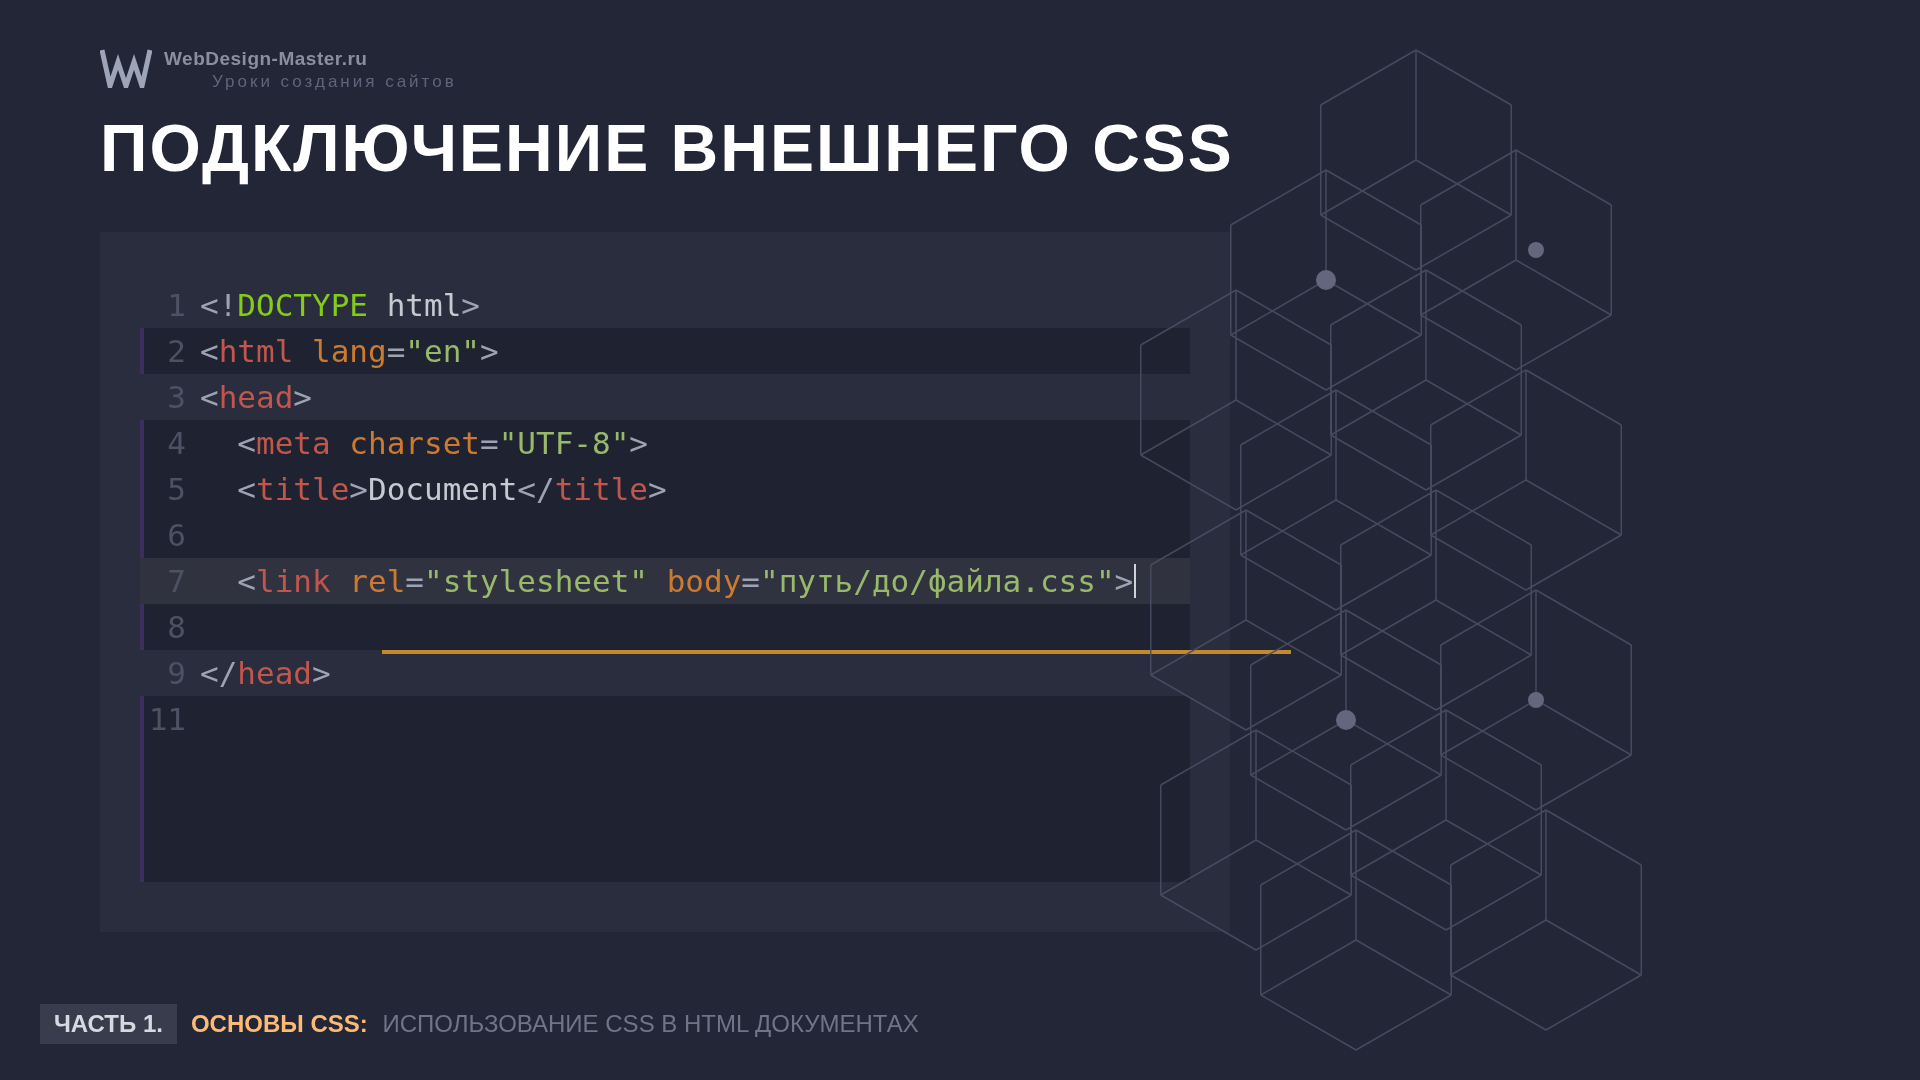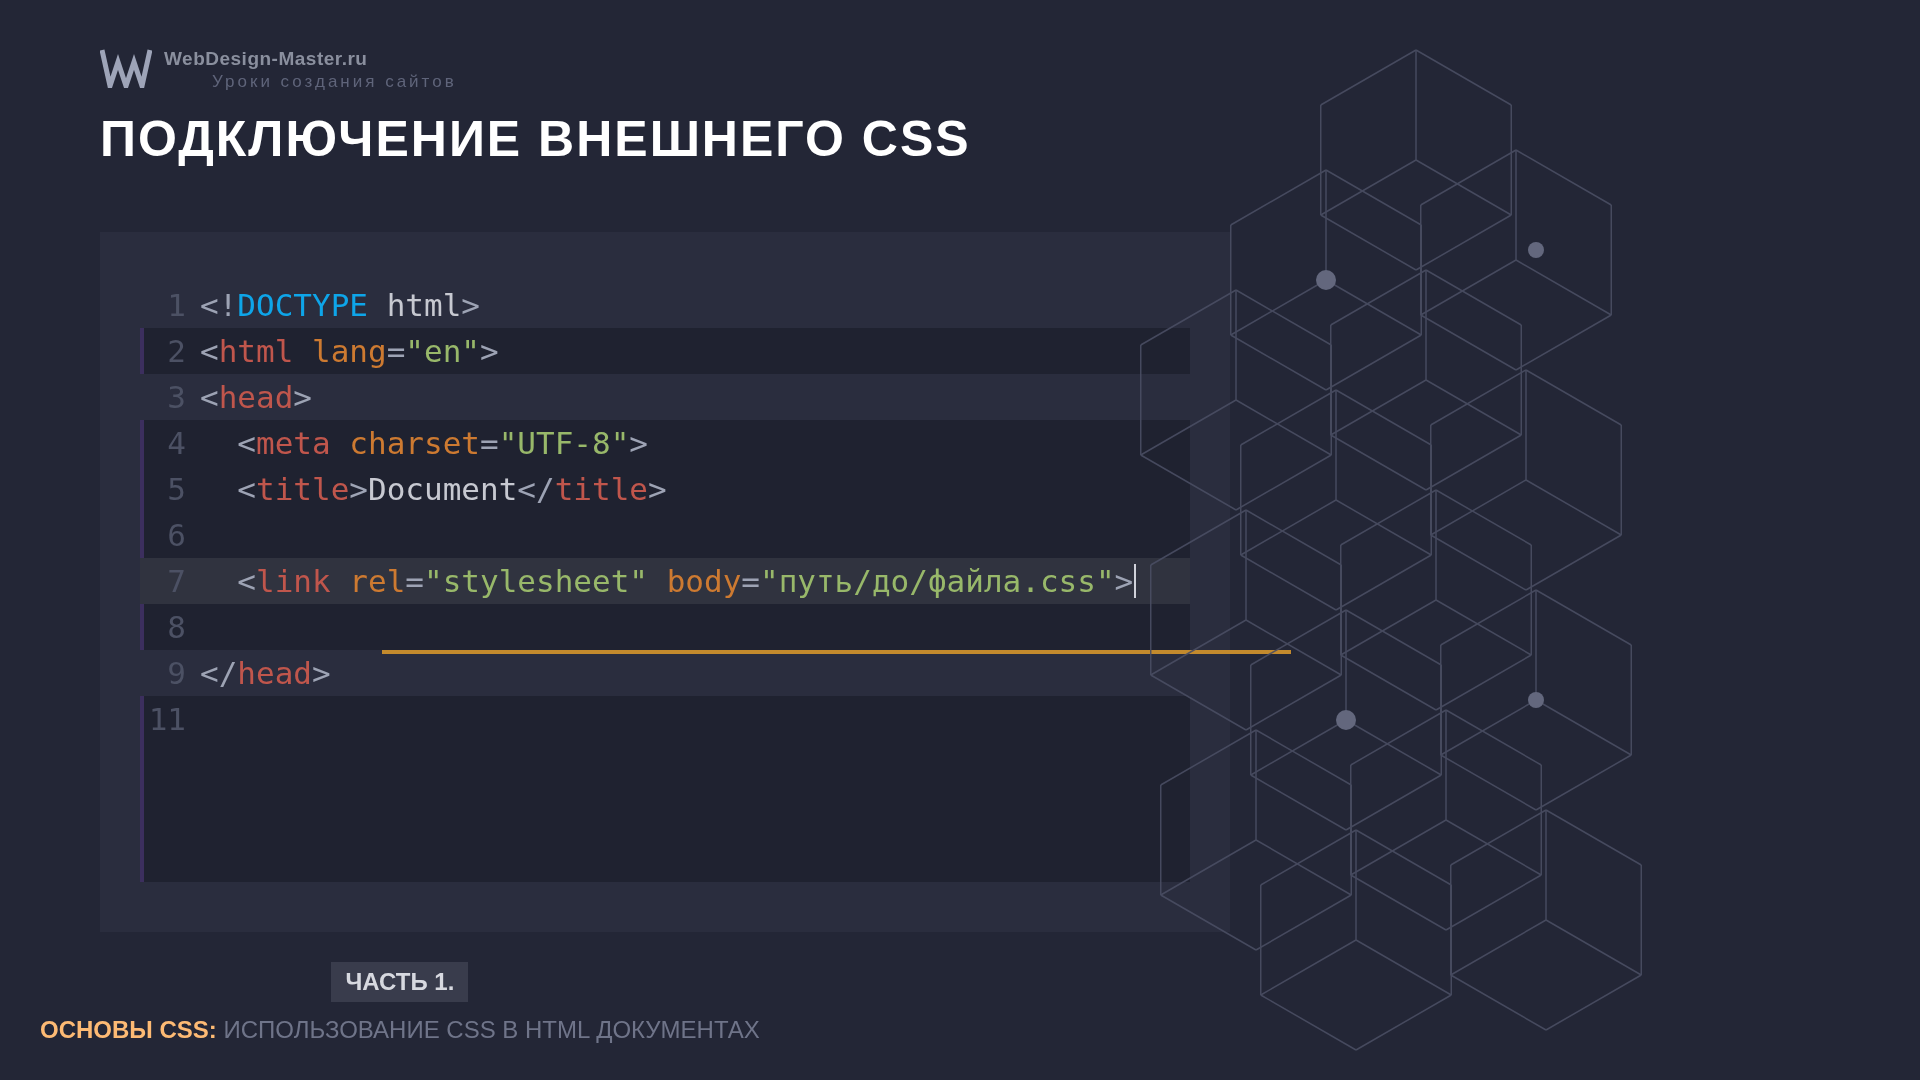--- a/index.html
+++ b/index.html
@@ -29,21 +29,21 @@
     width: 52px; height: 40px;
     color: #9ea4b8;
   }
   .logo-text-1 { font-size: 19px; font-weight: 700; color: #8a8f9e; letter-spacing: .5px; }
   .logo-text-2 { font-size: 17px; color: #5f647a; letter-spacing: 3px; margin-top: 2px; margin-left: 48px; }
 
   
   .title {
     position: absolute;
     top: 110px; left: 100px;
-    font-size: 50px; font-weight: 800;
+    font-size: 66px; font-weight: 800;
     letter-spacing: 2px;
     color: #ffffff;
   }
 
   
   .code-outer {
     position: absolute;
     top: 232px; left: 100px;
     width: 1130px; height: 700px;
     background: #2a2d3e;
@@ -65,21 +65,21 @@
   .code-line.hl { background: #2a2d3e; }
   .code-line.hl7 { background: #30333f; }
   .gutter {
     width: 60px; text-align: right;
     color: #4c5164;
     padding-right: 14px;
     flex-shrink: 0;
   }
   .code { white-space: pre; color: #c7c9d1; }
   .p   { color: #9da3b4; }           
-  .doc { color: #0ea5e9; }           
+  .doc { color: #84cc16; }           
   .tag { color: #c0564c; }           
   .attr{ color: #cd7a31; }           
   .str { color: #98b86a; }           
   .txt { color: #c7c9d1; }           
   .cursor {
     display: inline-block;
     width: 2px; height: 34px;
     background: #d0d2da;
     vertical-align: -6px;
     margin-left: 1px;
@@ -90,30 +90,29 @@
     background: #c38a2d;
     top: 368px;
   }
 
   
   .footer {
     position: absolute;
     left: 40px; bottom: 36px;
     display: flex; align-items: center; gap: 14px;
     font-size: 24px;
-    flex-direction: column;
   }
   .chip {
     background: #393c4c;
     padding: 6px 14px;
     color: #d7d9e0;
     font-weight: 600;
   }
   .f-strong { color: #fdba74; font-weight: 700; }
-  .f-dim { color: #6f7489; font-weight: 400; margin-left: 0; }
+  .f-dim { color: #6f7489; font-weight: 400; margin-left: 8px; }
 
   
   .cubes {
     position: absolute;
     top: 40px; right: -40px;
     width: 700px; height: 1020px;
     opacity: .9;
     pointer-events: none;
   }
   .cubes line { stroke: #4a4e63; stroke-width: 1.5; }

